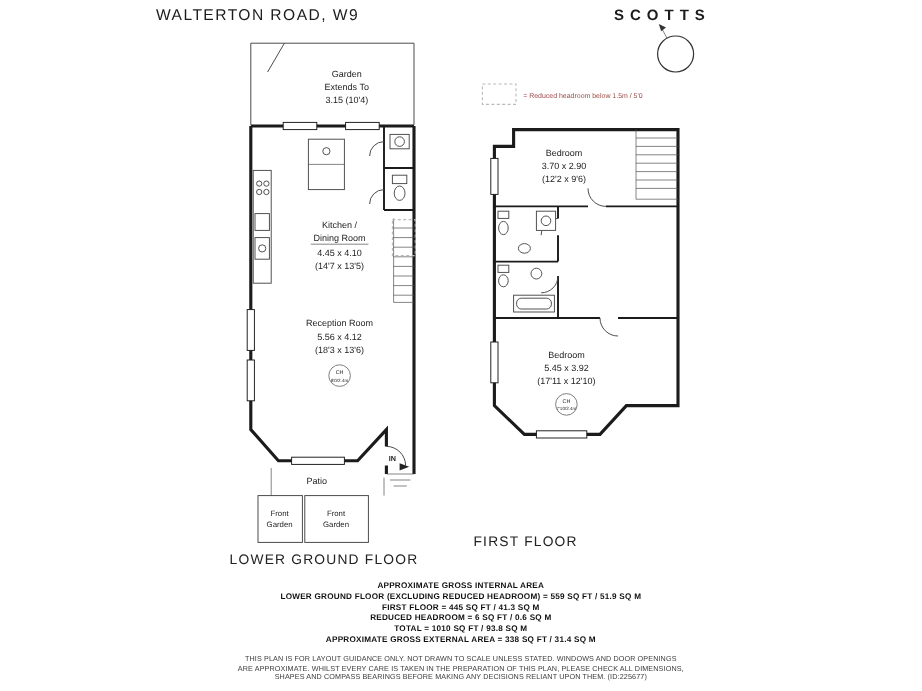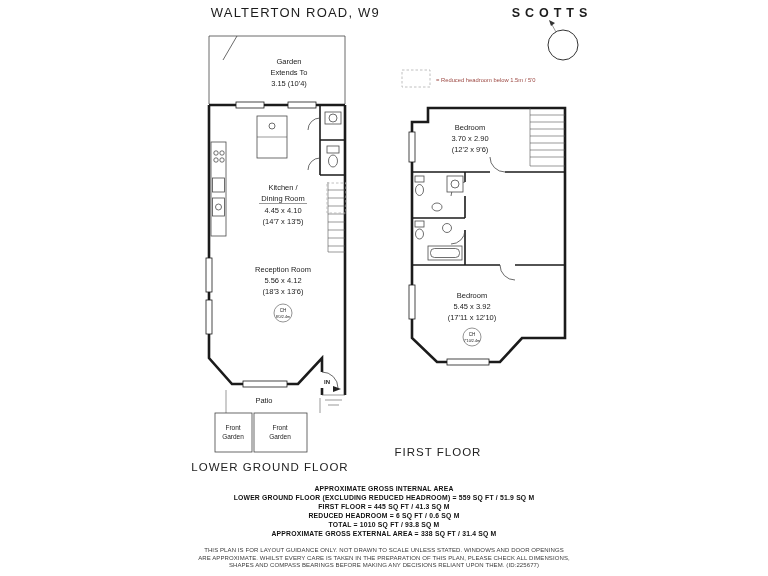--- a/index.html
+++ b/index.html
@@ -1,20 +1,20 @@
 <!DOCTYPE html>
 <html><head>
 <meta charset="utf-8">
 <style>
   *{margin:0;padding:0;box-sizing:border-box}
   html,body{background:#fff}
   body{font-family:"Liberation Sans",sans-serif}
   .page{position:relative;width:768px;height:576px;background:#fff;overflow:hidden}
   .abs{position:absolute}
-  .title{left:130px;top:5px;width:250px;text-align:right;font-size:13px;letter-spacing:1.2px;color:#1c1c1c;font-weight:500}
+  .title{left:130px;top:5px;width:250px;text-align:left;font-size:13px;letter-spacing:1.2px;color:#1c1c1c;font-weight:500}
   .brand{left:487px;top:6px;width:130px;text-align:center;font-size:12.5px;font-weight:700;letter-spacing:5px;color:#1c1c1c}
   .floor-label{font-size:11.5px;letter-spacing:1px;color:#222;text-align:center;font-weight:500}
   .lgf-label{left:175px;top:461px;width:190px}
   .ff-label{left:378px;top:446px;width:120px}
   .summary{left:0;top:484px;width:768px;text-align:center;color:#101010}
   .summary div{font-size:6.8px;line-height:9px;font-weight:600;letter-spacing:.2px}
   .disclaimer{left:0;top:547px;width:768px;text-align:center;color:#3a3a3a}
   .disclaimer div{font-size:6px;line-height:7.6px;letter-spacing:.1px}
   svg.plan{position:absolute;left:0;top:0}
   svg text{font-family:"Liberation Sans",sans-serif;fill:#222;text-anchor:middle}

